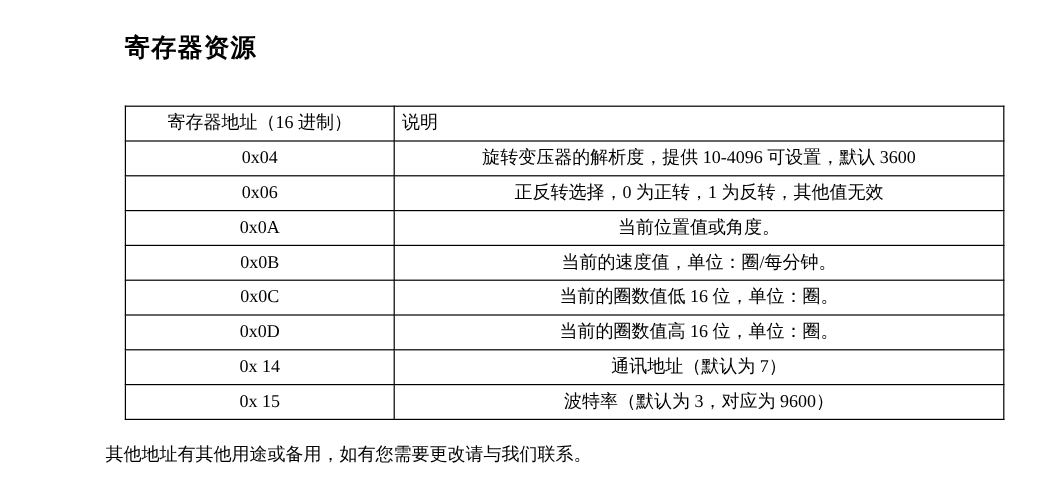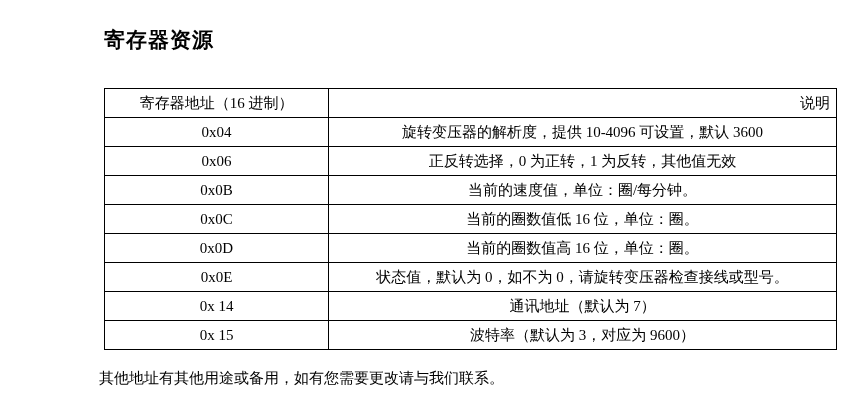--- a/index.html
+++ b/index.html
@@ -53,27 +53,27 @@
   }
   .col-desc {
     width: 495px;
     text-align: center;
     padding-left: 12px;
   }
   .reg-table thead td {
     text-align: center;
   }
   .reg-table thead .col-desc {
-    text-align: right;
+    text-align: left;
     padding-left: 6px;
     font-family: Liberation Serif, serif;
   }
   .footnote {
     position: absolute;
-    left: 99px;
+    left: 88px;
     top: 369px;
     font-size: 15px;
   }
 </style>
 </head>
 <body>
 
 <div class="page">
 
   <div class="doc-title">寄存器资源</div>
@@ -88,34 +88,34 @@
     <tbody>
       <tr>
         <td class="col-addr">0x04</td>
         <td class="col-desc">旋转变压器的解析度，提供 10-4096 可设置，默认 3600</td>
       </tr>
       <tr>
         <td class="col-addr">0x06</td>
         <td class="col-desc">正反转选择，0 为正转，1 为反转，其他值无效</td>
       </tr>
       <tr>
+        <td class="col-addr">0x0A</td>
+        <td class="col-desc">当前位置值或角度。</td>
+      </tr>
+      <tr>
         <td class="col-addr">0x0B</td>
         <td class="col-desc">当前的速度值，单位：圈/每分钟。</td>
       </tr>
       <tr>
         <td class="col-addr">0x0C</td>
         <td class="col-desc">当前的圈数值低 16 位，单位：圈。</td>
       </tr>
       <tr>
         <td class="col-addr">0x0D</td>
         <td class="col-desc">当前的圈数值高 16 位，单位：圈。</td>
-      </tr>
-      <tr>
-        <td class="col-addr">0x0E</td>
-        <td class="col-desc">状态值，默认为 0，如不为 0，请旋转变压器检查接线或型号。</td>
       </tr>
       <tr>
         <td class="col-addr">0x 14</td>
         <td class="col-desc">通讯地址（默认为 7）</td>
       </tr>
       <tr>
         <td class="col-addr">0x 15</td>
         <td class="col-desc">波特率（默认为 3，对应为 9600）</td>
       </tr>
     </tbody>

